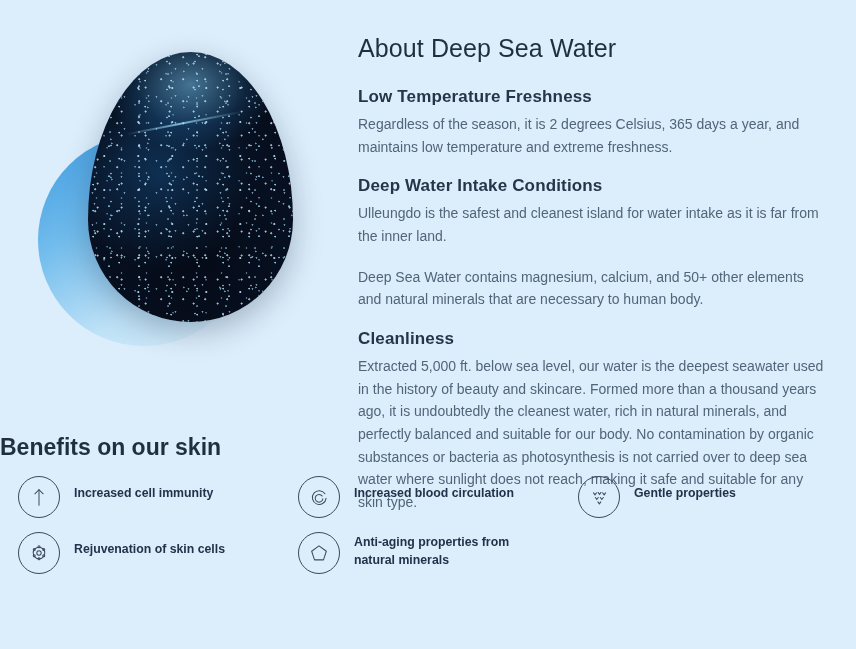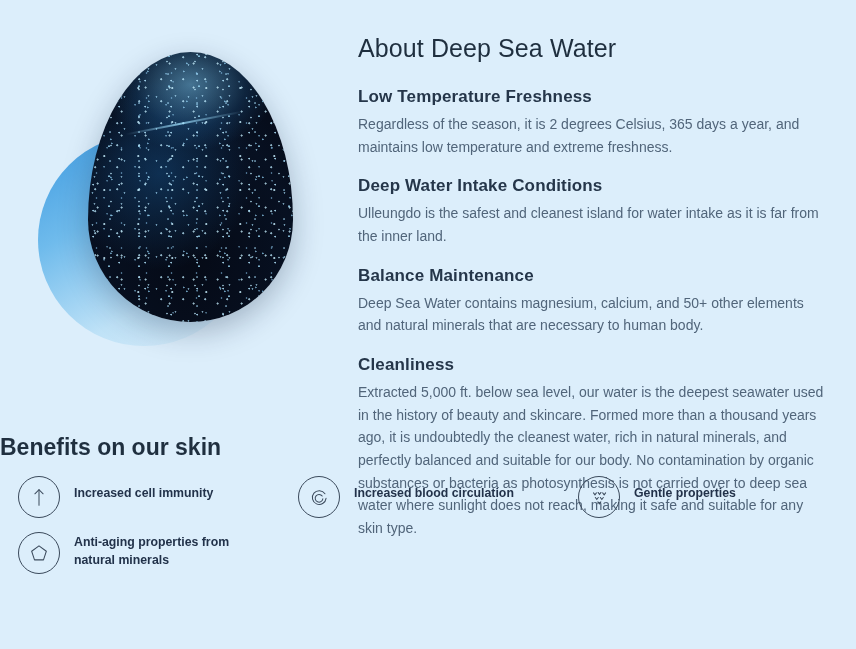--- a/index.html
+++ b/index.html
@@ -198,21 +198,20 @@
       <div class="block-title">Low Temperature Freshness</div>
       <div class="block-body">Regardless of the season, it is 2 degrees Celsius, 365 days a year, and maintains low temperature and extreme freshness.</div>
     </div>
 
     <div class="block">
       <div class="block-title">Deep Water Intake Conditions</div>
       <div class="block-body">Ulleungdo is the safest and cleanest island for water intake as it is far from the inner land.</div>
     </div>
 
     <div class="block">
-      <div class="block-title">Balance Maintenance</div>
       <div class="block-body">Deep Sea Water contains magnesium, calcium, and 50+ other elements and natural minerals that are necessary to human body.</div>
     </div>
 
     <div class="block">
       <div class="block-title">Cleanliness</div>
       <div class="block-body">Extracted 5,000 ft. below sea level, our water is the deepest seawater used in the history of beauty and skincare. Formed more than a thousand years ago, it is undoubtedly the cleanest water, rich in natural minerals, and perfectly balanced and suitable for our body. No contamination by organic substances or bacteria as photosynthesis is not carried over to deep sea water where sunlight does not reach, making it safe and suitable for any skin type.</div>
     </div>
   </div>
 </div>
 
@@ -247,20 +246,35 @@
         <path d="M11 7l1.6 2.2L14.2 7"></path>
         <path d="M16 7.5l1.6 2.2 1.6-2.2"></path>
         <path d="M8 12.5l1.6 2.2 1.6-2.2"></path>
         <path d="M13.5 12.5l1.6 2.2 1.6-2.2"></path>
         <path d="M10.8 17.3l1.6 2.2 1.6-2.2"></path>
       </svg>
     </span>
     <span class="benefit-label">Gentle properties</span>
   </div>
 
+  <div class="benefit">
+    <span class="benefit-icon">
+      <svg width="22" height="22" viewBox="0 0 24 24" fill="none" stroke="#3b4a5c" stroke-width="1.1">
+        <circle cx="12" cy="12" r="6.3"></circle>
+        <circle cx="12" cy="12" r="2.4"></circle>
+        <circle cx="12" cy="5.3" r="1.1"></circle>
+        <circle cx="17.2" cy="8.3" r="1.1"></circle>
+        <circle cx="17.2" cy="15.1" r="1.1"></circle>
+        <circle cx="12" cy="18.2" r="1.1"></circle>
+        <circle cx="6.8" cy="15.1" r="1.1"></circle>
+        <circle cx="6.8" cy="8.3" r="1.1"></circle>
+      </svg>
+    </span>
+    <span class="benefit-label">Rejuvenation of skin cells</span>
+  </div>
 
 
   <div class="benefit two-line">
     <span class="benefit-icon">
       <svg width="22" height="22" viewBox="0 0 24 24" fill="none" stroke="#3b4a5c" stroke-width="1.1" stroke-linejoin="round">
         <path d="M12 4.2 20 10.1l-3.1 9.4H7.1L4 10.1z"></path>
       </svg>
     </span>
     <span class="benefit-label">Anti-aging properties from natural minerals</span>
   </div>

